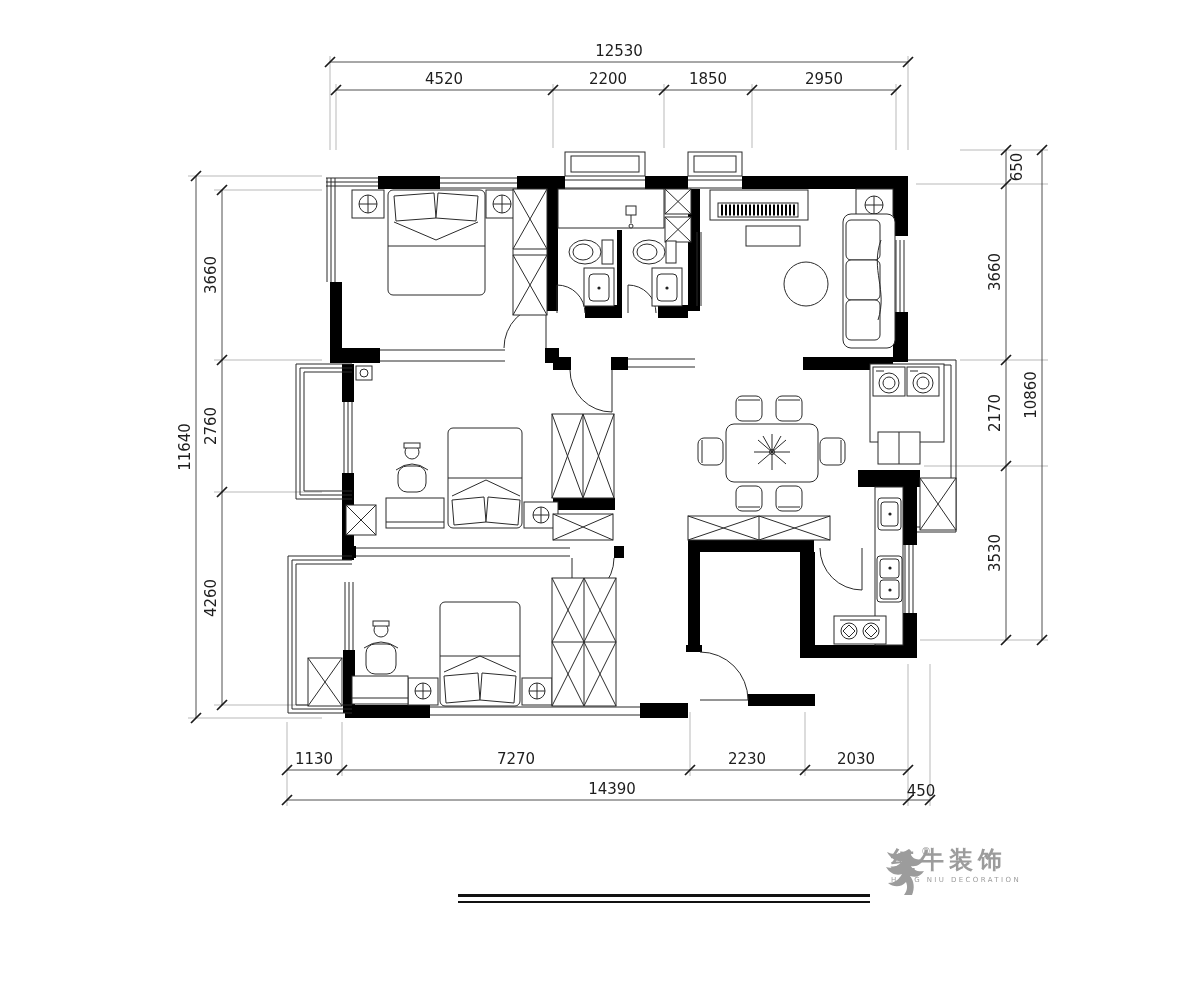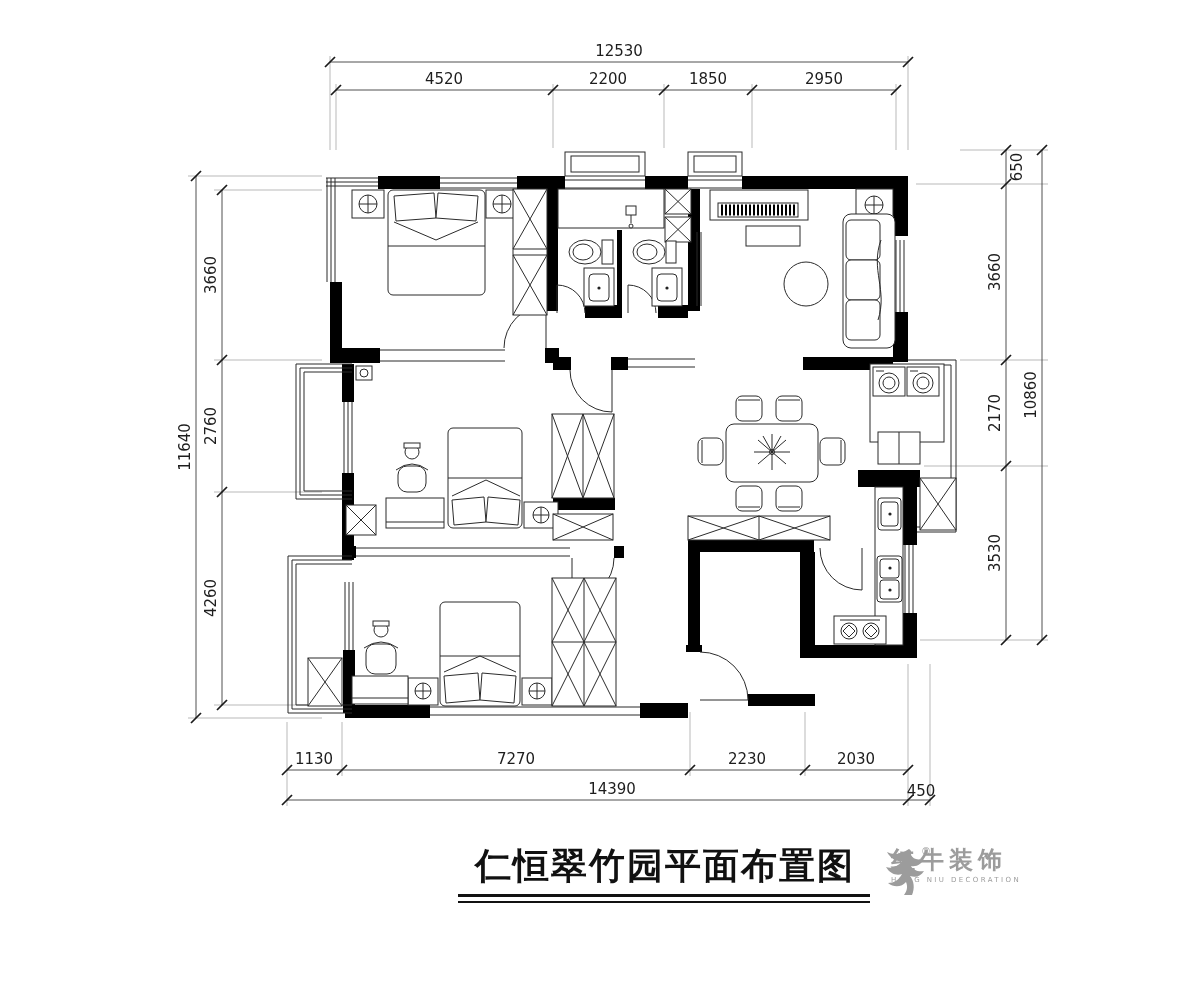--- a/index.html
+++ b/index.html
@@ -421,21 +421,20 @@
         <line class="tn" x1="584" y1="578" x2="552" y2="642"></line>
     <line class="tn" x1="584" y1="578" x2="616" y2="642"></line>
         <line class="tn" x1="616" y1="578" x2="584" y2="642"></line>
     <line class="tn" x1="552" y1="642" x2="584" y2="706"></line>
         <line class="tn" x1="584" y1="642" x2="552" y2="706"></line>
     <line class="tn" x1="584" y1="642" x2="616" y2="706"></line>
         <line class="tn" x1="616" y1="642" x2="584" y2="706"></line>
   </g>
 </svg>
 
-  <div id="title">仁恒翠竹园平面布置图</div>
   <div id="title-underline"></div>
 
   <div id="logo">
     <svg width="46" height="54" viewBox="0 0 46 54">
       <path fill="#9c9c9c" d="M24 6 C15 12 8 12 2 9 C6 16 12 19 17 18 C13 24 6 26 1 24 C5 31 12 33 17 31 C14 37 9 40 3 40 C9 45 17 44 21 39 C23 44 22 48 19 52 L27 52 C30 45 29 38 25 33 C31 35 36 33 39 28 C33 29 28 27 26 23 C32 24 37 21 39 15 C33 18 28 16 26 12 C27 9 26 7 24 6 Z"></path>
       <text x="36" y="12" font-size="10" fill="#9c9c9c">®</text>
     </svg>
     <div class="txt">
       <div class="brand">红牛装饰</div>
       <div class="sub">HONG NIU DECORATION</div>

